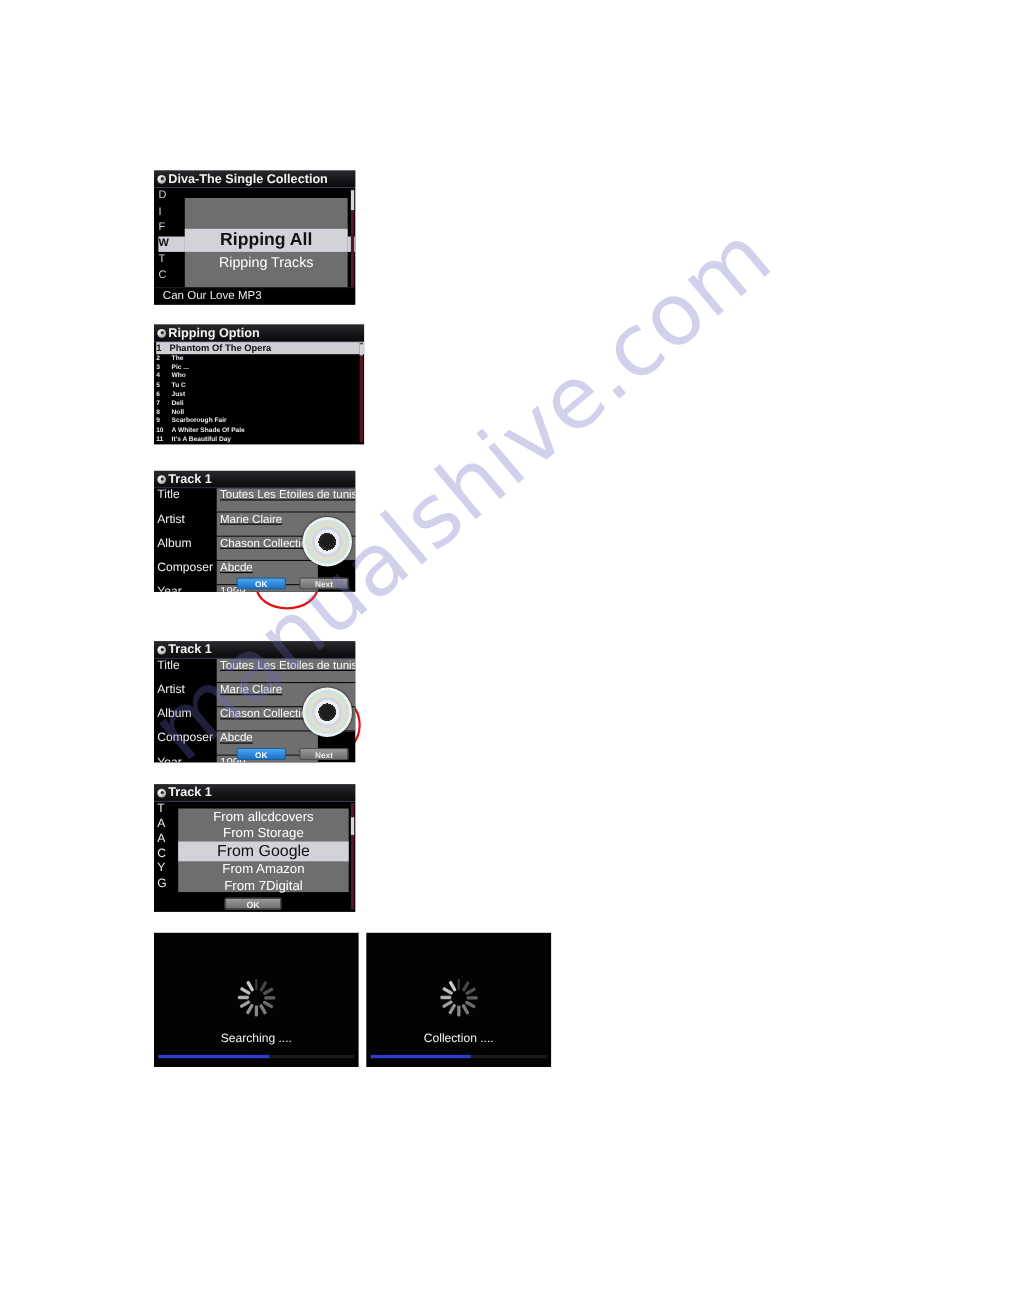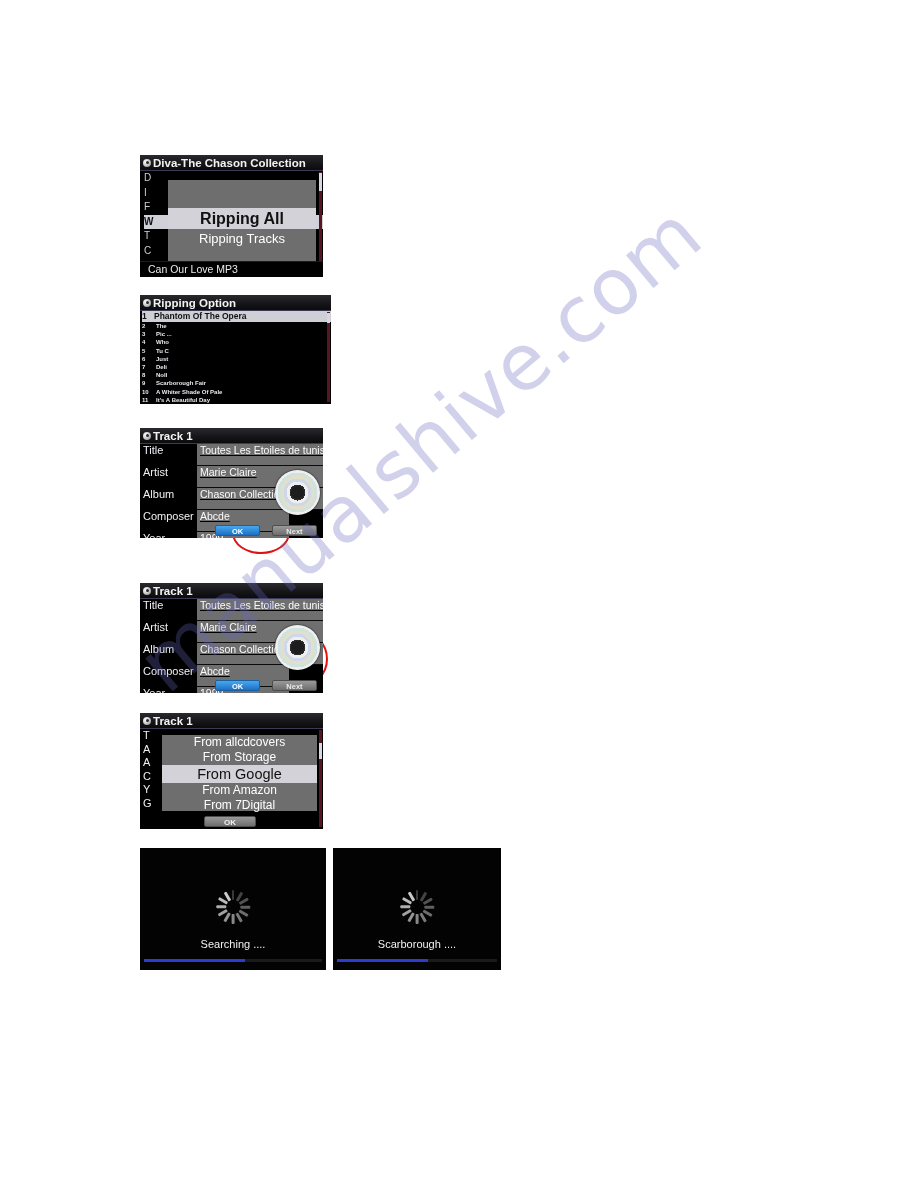--- a/index.html
+++ b/index.html
@@ -303,21 +303,21 @@
 </head>
 <body>
 
 <div id="watermark">
   <div class="wm-text">manualshive.com</div>
 </div>
 
 <div class="panel" id="panel1">
   <div class="panel-header">
     <span class="hdr-dot"></span>
-    <span>Diva-The Chason Collection</span>
+    <span>Diva-The Single Collection</span>
   </div>
   <div class="bg-list" id="p1bg">
       <div class="bg-row">D</div>
       <div class="bg-row">I</div>
       <div class="bg-row">F</div>
       <div class="bg-row sel">W</div>
       <div class="bg-row">T</div>
       <div class="bg-row">C</div>
     </div>
   <div class="footline">Can Our Love MP3</div>
@@ -521,17 +521,17 @@
       <i style="transform: rotate(90deg); opacity: 0.44;"></i>
       <i style="transform: rotate(120deg); opacity: 0.5;"></i>
       <i style="transform: rotate(150deg); opacity: 0.56;"></i>
       <i style="transform: rotate(180deg); opacity: 0.63;"></i>
       <i style="transform: rotate(210deg); opacity: 0.69;"></i>
       <i style="transform: rotate(240deg); opacity: 0.75;"></i>
       <i style="transform: rotate(270deg); opacity: 0.81;"></i>
       <i style="transform: rotate(300deg); opacity: 0.88;"></i>
       <i style="transform: rotate(330deg); opacity: 0.94;"></i>
     </div>
-  <div class="loader-label">Scarborough ....</div>
+  <div class="loader-label">Collection ....</div>
   <div class="prog-track">
     <div class="prog-fill" id="p7fill" style="width: 57%;"></div>
   </div>
 </div>
 
 </body></html>

